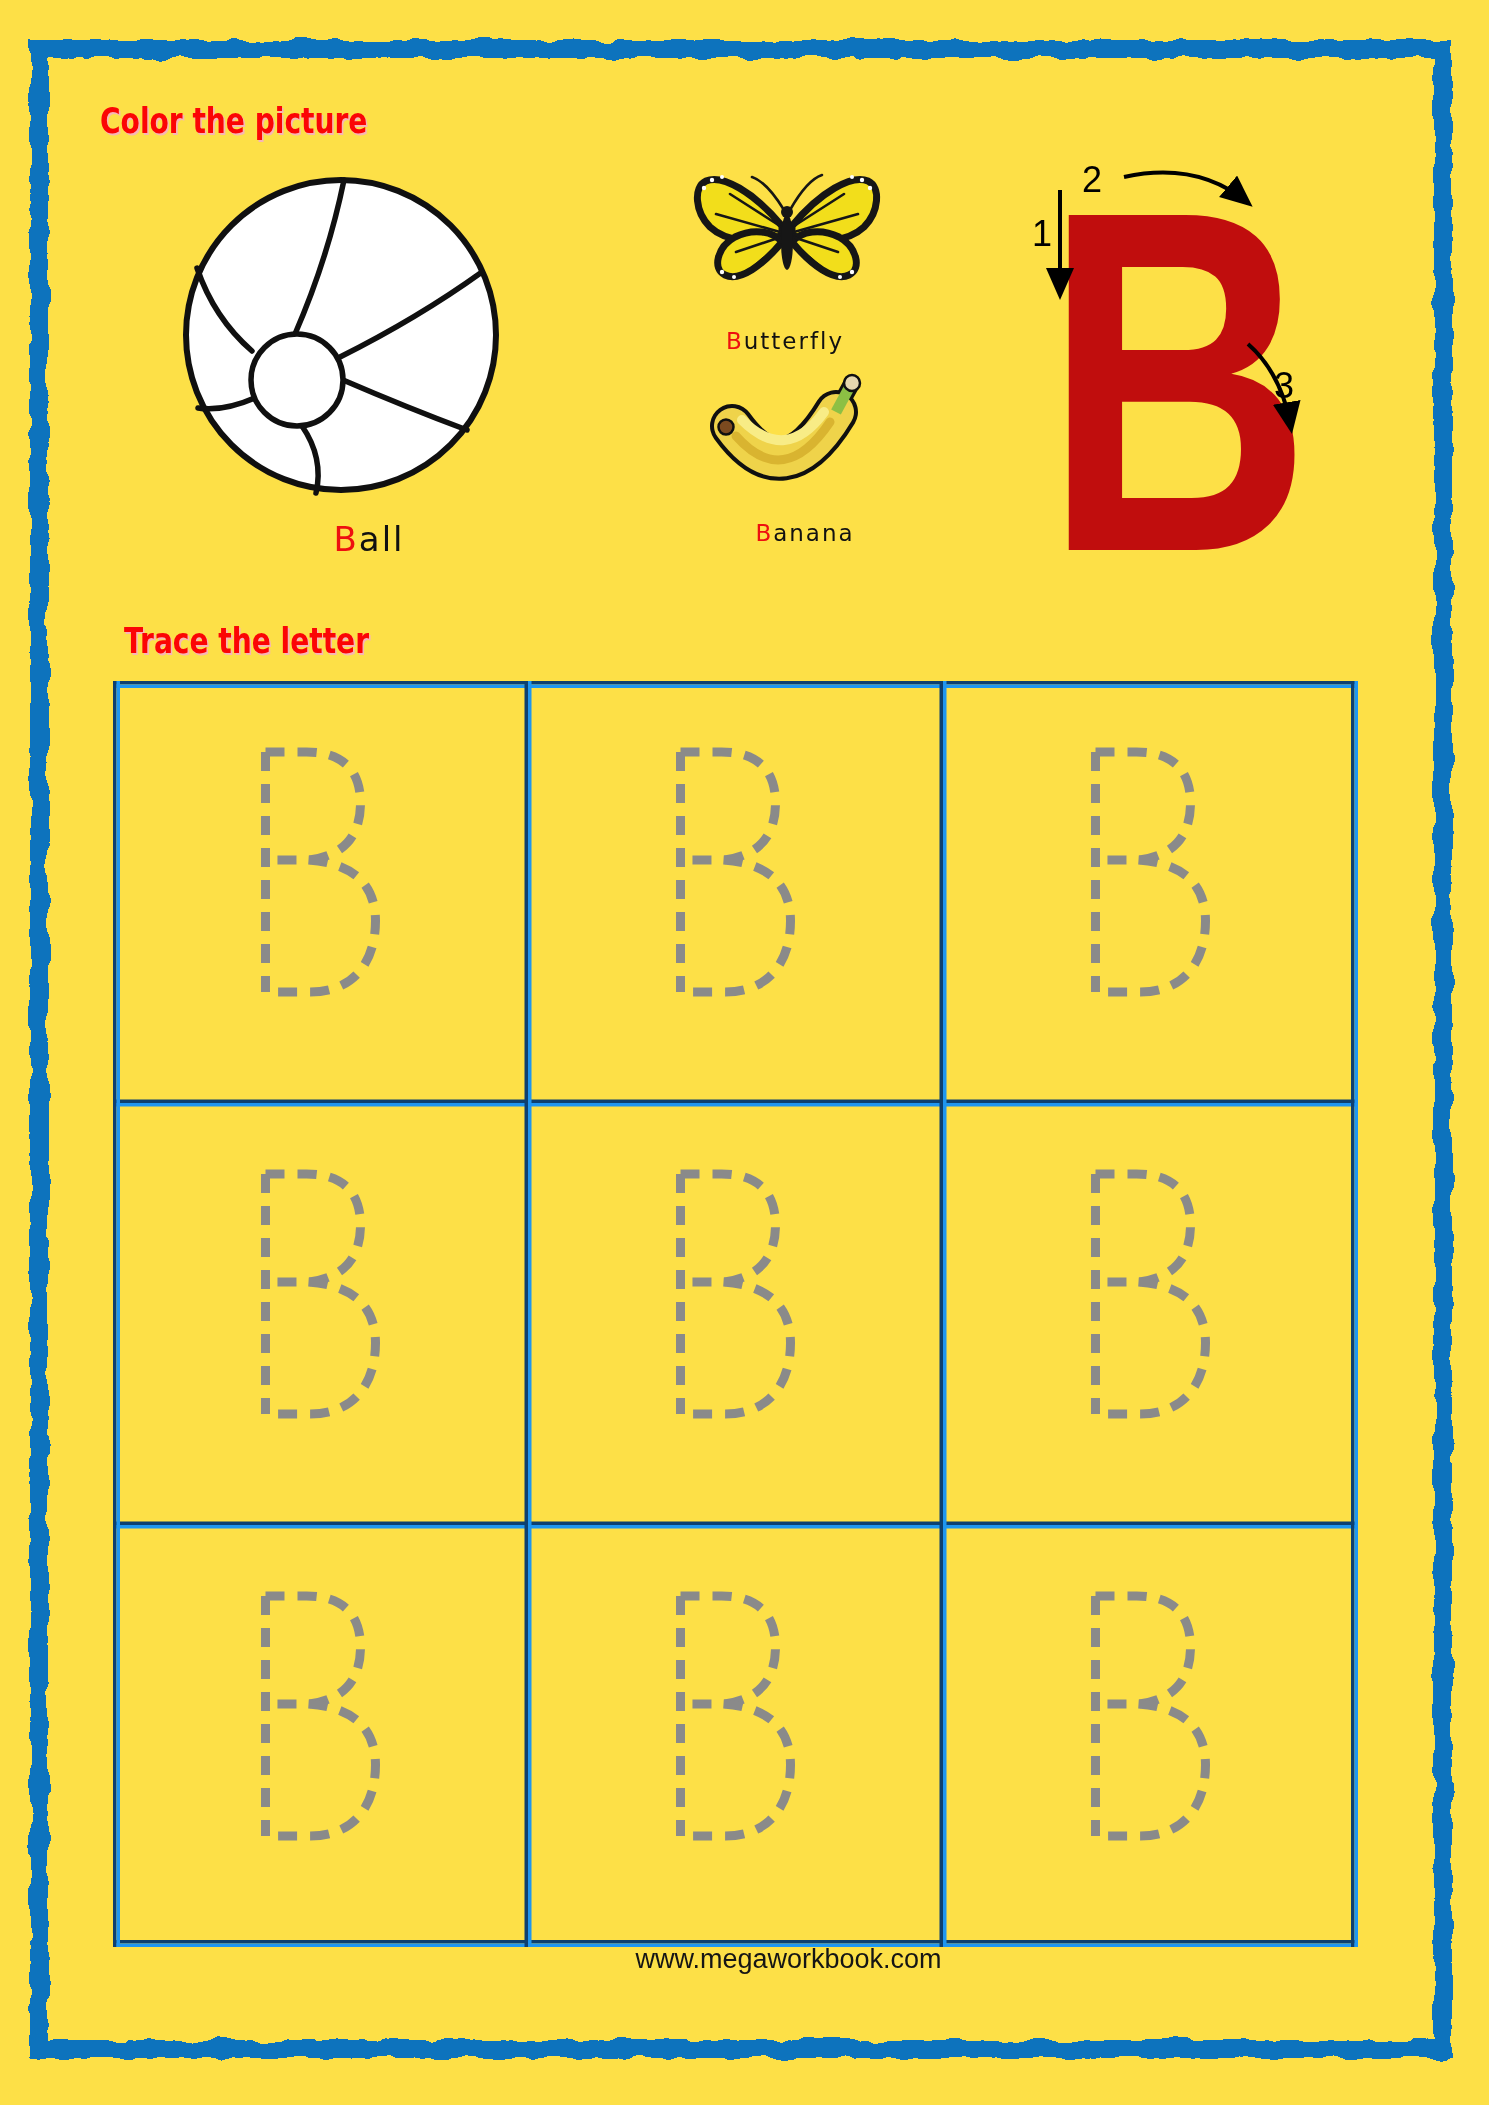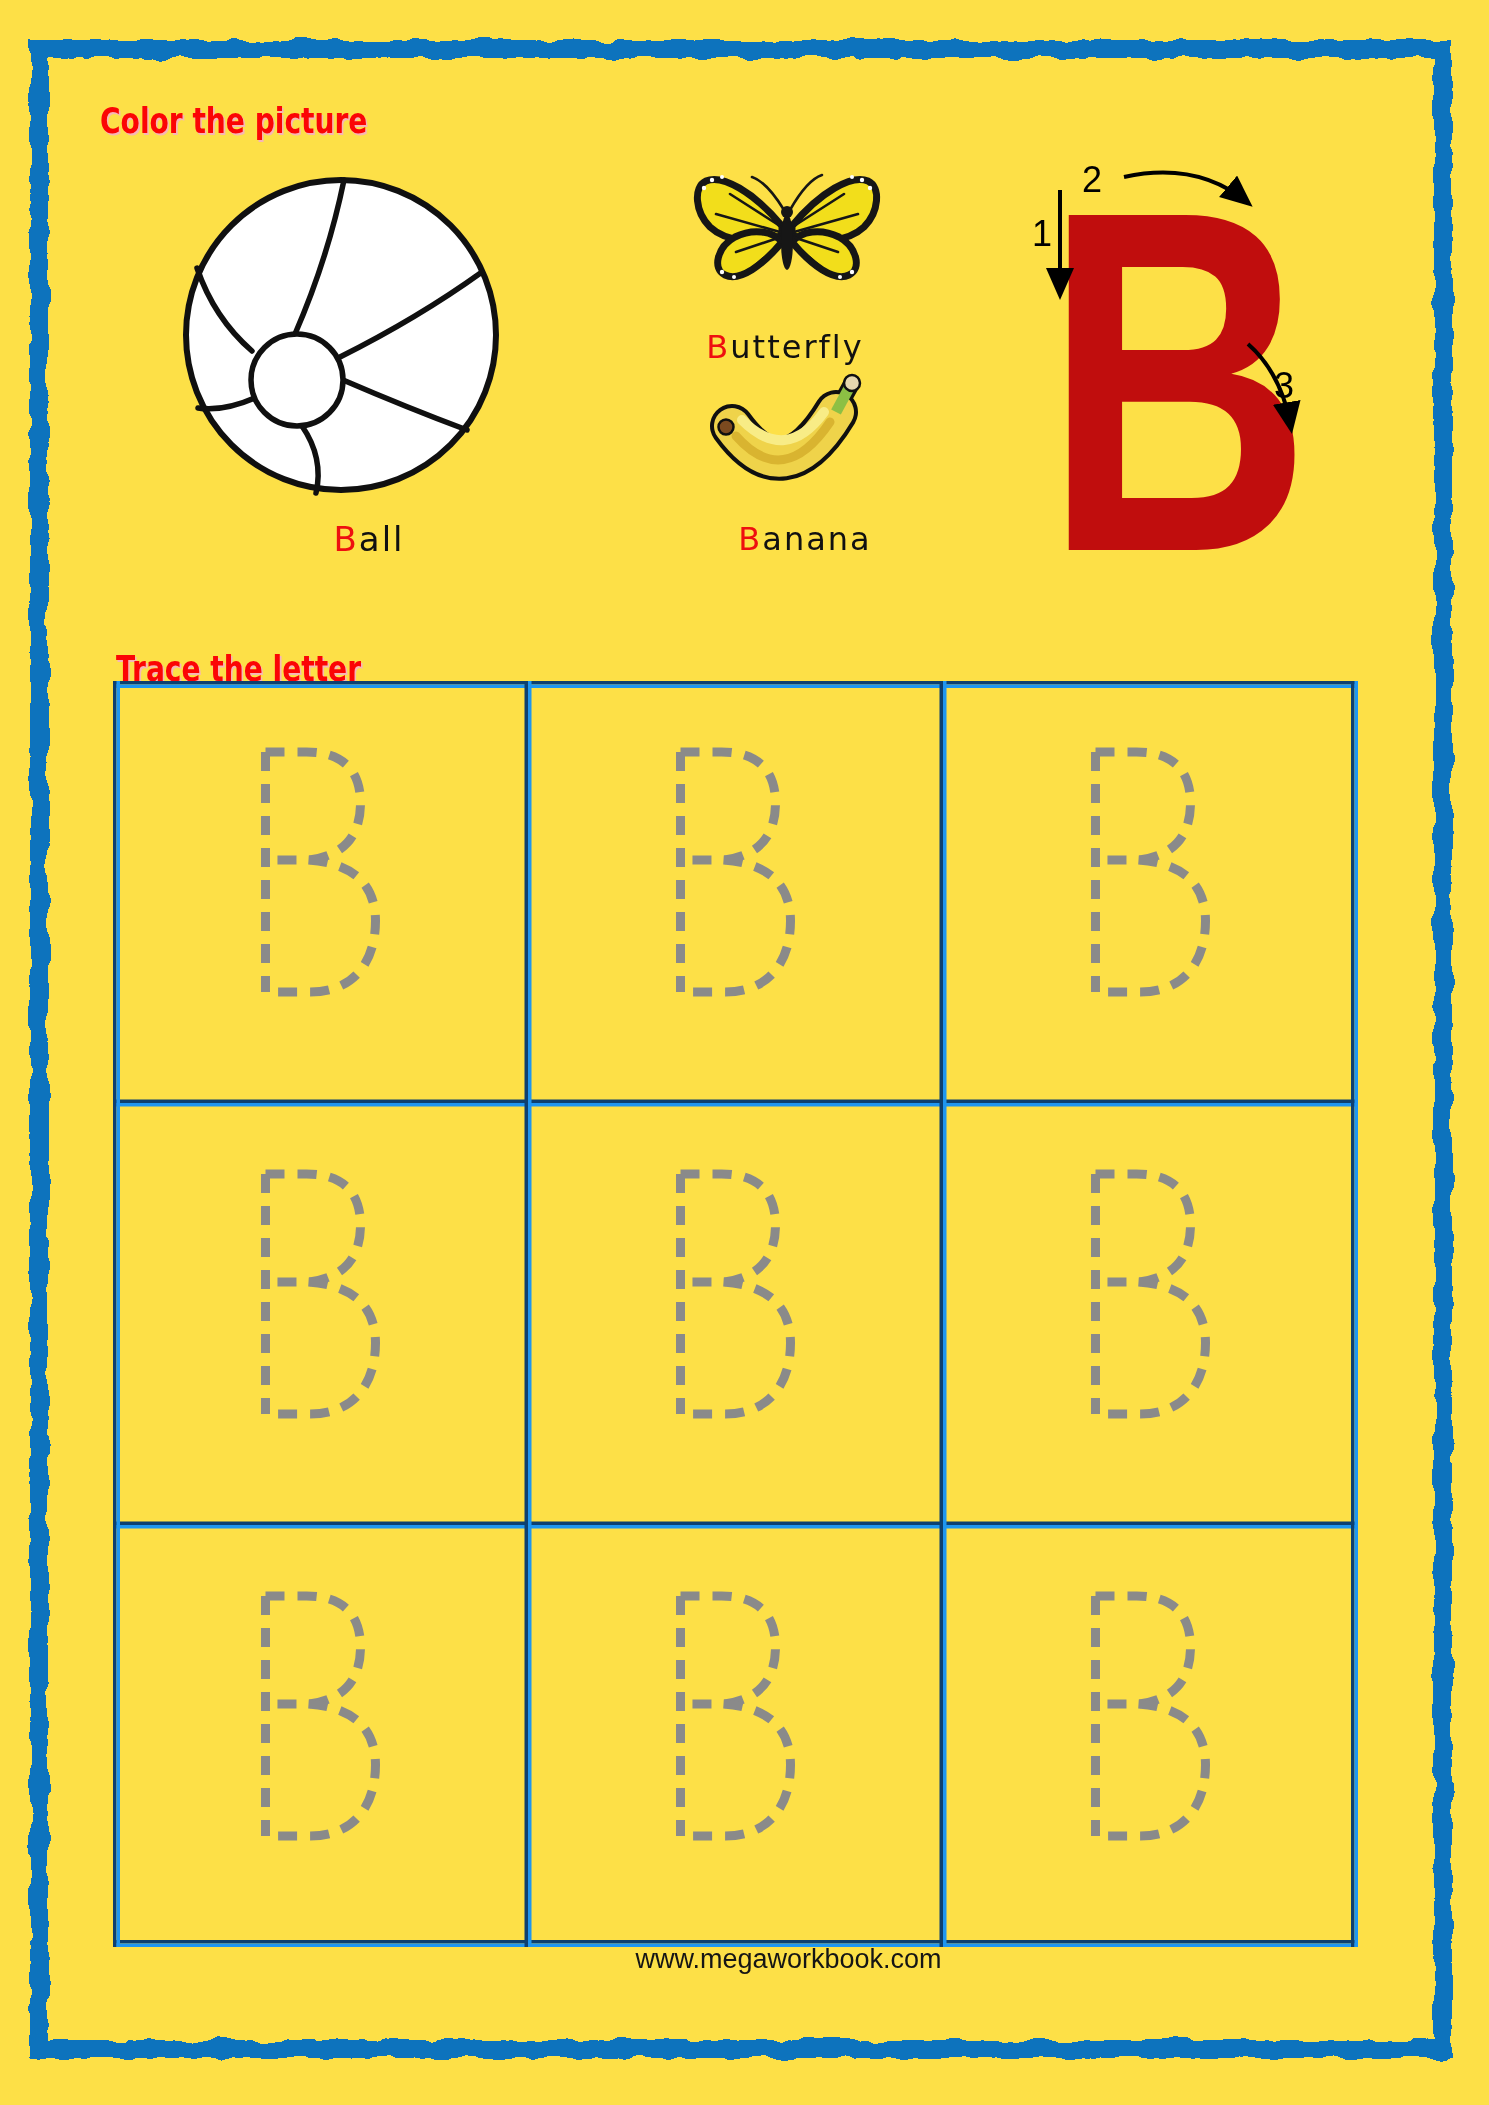--- a/index.html
+++ b/index.html
@@ -3,21 +3,21 @@
 <meta charset="utf-8">
 <title>Worksheet</title>
 <style>
   html,body{margin:0;padding:0;background:#ffffff;}
   #page{position:relative;width:1489px;height:2105px;background:#fde047;overflow:hidden;
         font-family:"DejaVu Sans",sans-serif;}
   .abs{position:absolute;}
   .heading{font-weight:bold;font-size:36px;color:#fb0505;letter-spacing:0px;
            text-shadow:2px 2px 0 #f7b6b6;display:inline-block;transform:scaleX(.78);
            transform-origin:left top;white-space:nowrap;}
-  .word{font-size:32px;color:#111;letter-spacing:2px;text-align:center;white-space:nowrap;}
+  .word{font-size:23px;color:#111;letter-spacing:2px;text-align:center;white-space:nowrap;}
   .word .cap{color:#ee0f0f;}
   .word-ball{font-size:34px;}
   #footer{width:100%;text-align:center;font-family:"Liberation Sans",sans-serif;
           font-size:27px;color:#151515;}
   svg{display:block;overflow:visible;}
   .seam{fill:none;stroke:#101010;stroke-width:5.5;stroke-linecap:round;}
   .vein{fill:none;stroke:#161616;stroke-width:2.6;stroke-linecap:round;}
   .arrow{fill:none;stroke:#000;stroke-width:4;}
   .stroke-num{font-family:"Liberation Sans",sans-serif;font-size:36px;fill:#000;}
 </style>
@@ -115,21 +115,21 @@
     <text class="stroke-num" x="12" y="98">1</text>
     <path class="arrow" d="M 40,42 L 40,146" marker-end="url(#ah)"></path>
 
     <text class="stroke-num" x="62" y="44">2</text>
     <path class="arrow" d="M 104,29 Q 178,13 228,55" marker-end="url(#ah)"></path>
 
     <text class="stroke-num" x="254" y="250">3</text>
     <path class="arrow" d="M 228,196 Q 262,226 271,280" marker-end="url(#ah)"></path>
   </svg>
 
-  <div class="abs" style="left:116px;top:620px;margin-top:28px;">
+  <div class="abs" style="left:124px;top:620px;">
     <span class="heading">Trace the letter</span>
   </div>
 
   <svg class="abs" style="left:113px;top:681px;" width="1245" height="1266" viewBox="0 0 1245 1266">
     <defs>
       <symbol id="dB" viewBox="0 0 132 250">
         <g fill="none" stroke-width="9" stroke-dasharray="19 13" stroke="#8a8a8a">
           <path d="M 9,5 L 9,245"></path>
           <path d="M 9,5 L 50,5 C 87,5 104,24 104,56 C 104,90 86,109 52,113 L 9,113"></path>
           <path d="M 52,113 C 96,116 119,137 119,174 C 119,215 97,245 54,245 L 9,245"></path>

